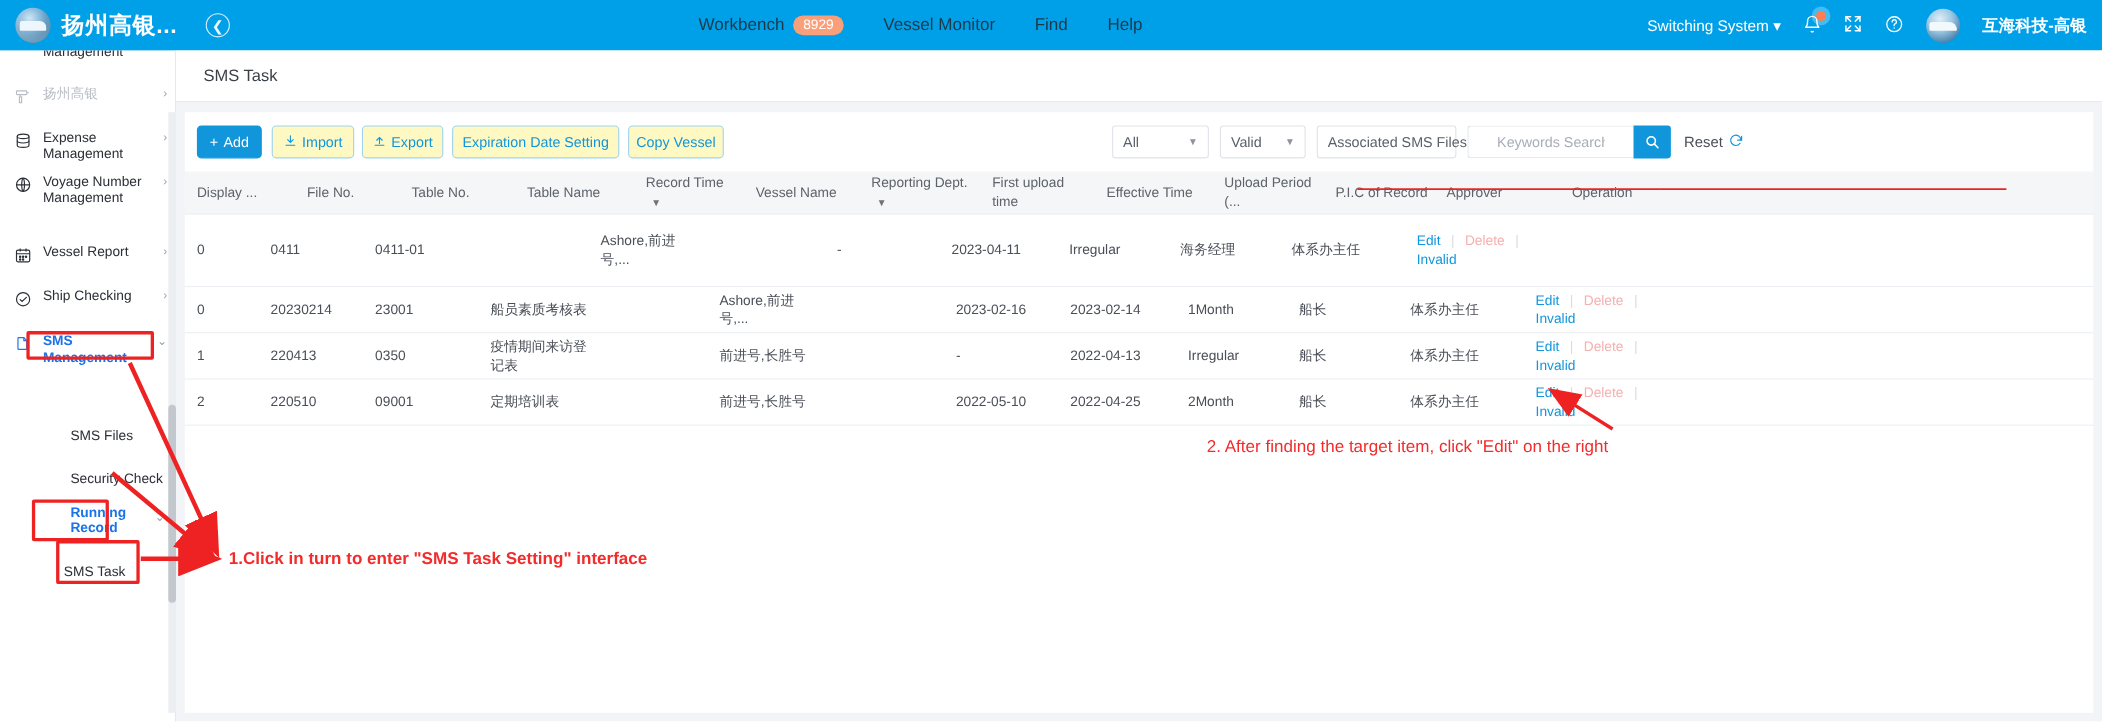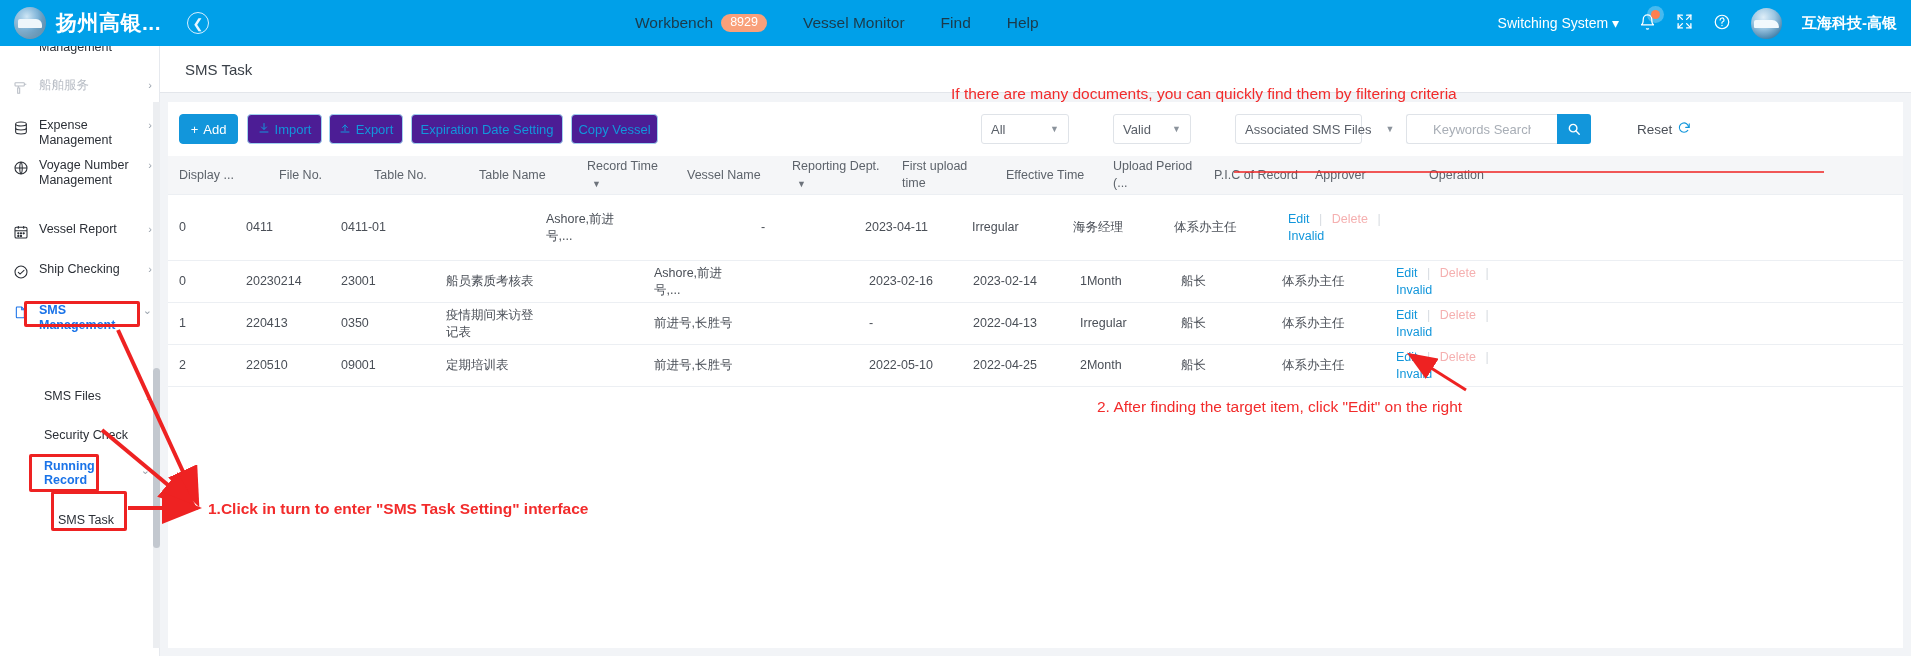--- a/index.html
+++ b/index.html
@@ -81,21 +81,21 @@
   }
   .side-ico {
     width:18px; height:18px; flex:none; margin-right:9px; margin-top:1px;
     color:#2b2f36; display:flex; align-items:center; justify-content:center;
   }
   .side-lab { flex:1; line-height:15px; }
   .side-chev { color:#9aa3ad; font-size:11px; margin-left:4px; margin-top:1px; }
   .side-row.muted .side-lab, .side-row.muted .side-ico { color:#b9bec6; }
   .side-sub {
     position:absolute; left:0; width:160px; font-size:12.5px; color:#2b2f36;
-    display:flex; align-items:center; padding-left:44px; cursor:pointer;
+    display:flex; align-items:center; padding-left:64px; cursor:pointer;
   }
   .side-sub .side-chev{ position:absolute; right:10px; }
   .side-active-blue { color:#1a73e8; font-weight:bold; }
   .side-hl { background:#eaf4fe; }
   .redbox {
     position:absolute; border:3px solid #ee2222; border-radius:2px; pointer-events:none;
   }
 
   
   .main { position:absolute; left:160px; top:46px; width:1751px; height:610px; background:#f2f4f7; }
@@ -111,21 +111,21 @@
   .panel {
     position:absolute; left:8px; top:56px; width:1735px; height:546px; background:#fff;
   }
   .toolbar { position:absolute; left:0; top:0; width:1735px; height:54px; }
   .btn {
     position:absolute; height:30px; border-radius:4px; font-size:13px;
     display:flex; align-items:center; justify-content:center; gap:5px; cursor:pointer;
     white-space:nowrap; padding:0 12px;
   }
   .btn-primary { background:#1296db; color:#fff; border:1px solid #1296db; }
-  .btn-ghost { background:#4c1d95; color:#1296db; border:1px solid #9ed3ef; }
+  .btn-ghost { background:#fef9c3; color:#1296db; border:1px solid #9ed3ef; }
 
   .filters { position:absolute; top:12px; height:30px; display:flex; align-items:center; gap:0; }
   .sel {
     height:30px; border:1px solid #dfe3e8; background:#fff; border-radius:3px;
     font-size:13px; color:#5a6069; display:flex; align-items:center; justify-content:space-between;
     padding:0 9px; cursor:pointer; white-space:nowrap;
   }
   .sel .caret { color:#8b939c; font-size:9px; margin-left:14px; }
   .searchwrap { display:flex; height:30px; }
   .search-input {
@@ -231,21 +231,21 @@
       <div class="side-lab">Management</div>
     </div>
 
     <div class="side-row muted" style="top:32px;">
       <div class="side-ico">
         <svg width="16" height="16" viewBox="0 0 24 24" fill="none" stroke="currentColor" stroke-width="1.6">
           <rect x="3" y="4" width="14" height="5" rx="1"></rect>
             <path d="M17 6.5h3M8 9v3H7v8h3v-8H9"></path>
         </svg>
       </div>
-      <div class="side-lab">船舶服务</div>
+      <div class="side-lab">扬州高银</div>
       <div class="side-chev">›</div>
     </div>
 
     <div class="side-row" style="top:72px;">
       <div class="side-ico">
         <svg width="16" height="16" viewBox="0 0 24 24" fill="none" stroke="currentColor" stroke-width="1.6">
           <ellipse cx="12" cy="6" rx="8" ry="3"></ellipse>
             <path d="M4 6v6c0 1.7 3.6 3 8 3s8-1.3 8-3V6"></path>
           <path d="M4 12v6c0 1.7 3.6 3 8 3s8-1.3 8-3v-6"></path>
         </svg>
@@ -358,21 +358,21 @@
           </span>
           <span>Export</span>
         </div>
         <div class="btn btn-ghost" style="left:243px; top:12px; width:152px;">
           <span>Expiration Date Setting</span>
         </div>
         <div class="btn btn-ghost" style="left:403px; top:12px; width:87px;">
           <span>Copy Vessel</span>
         </div>
 
-        <div class="filters" style="left:813px;gap:34px;">
+        <div class="filters" style="left:843px;">
           <div class="sel" style="width:88px; margin-right:10px;">
             <span>All</span>
             <span class="caret">▼</span>
           </div>
           <div class="sel" style="width:78px; margin-right:10px;">
             <span>Valid</span>
             <span class="caret">▼</span>
           </div>
           <div class="sel" style="width:127px; margin-right:10px;">
             <span>Associated SMS Files</span>
@@ -509,21 +509,20 @@
           </div>
         </div>
       </div>
     </div>
 
     <div class="scrollbar-v" style="left:-7px; top:56px; height:546px; width:7px;">
       <div class="scrollbar-thumb" style="top:266px; height:180px;"></div>
     </div>
   </div>
 
-  <div class="anno" style="left:951px; top:85px;">If there are many documents, you can quickly find them by filtering criteria</div>
   <div class="anno" style="left:1097px; top:398px;">2. After finding the target item, click "Edit" on the right</div>
   <div class="anno b" style="left:208px; top:500px;">1.Click in turn to enter "SMS Task Setting" interface</div>
 
   <svg class="arrow" style="left:0; top:0; width:1911px; height:656px;">
     <defs>
       <marker id="ah" markerWidth="10" markerHeight="8" refX="8" refY="4" orient="auto">
         <polygon points="0,0 10,4 0,8" fill="#ee2222"></polygon>
       </marker>
     </defs>
 

